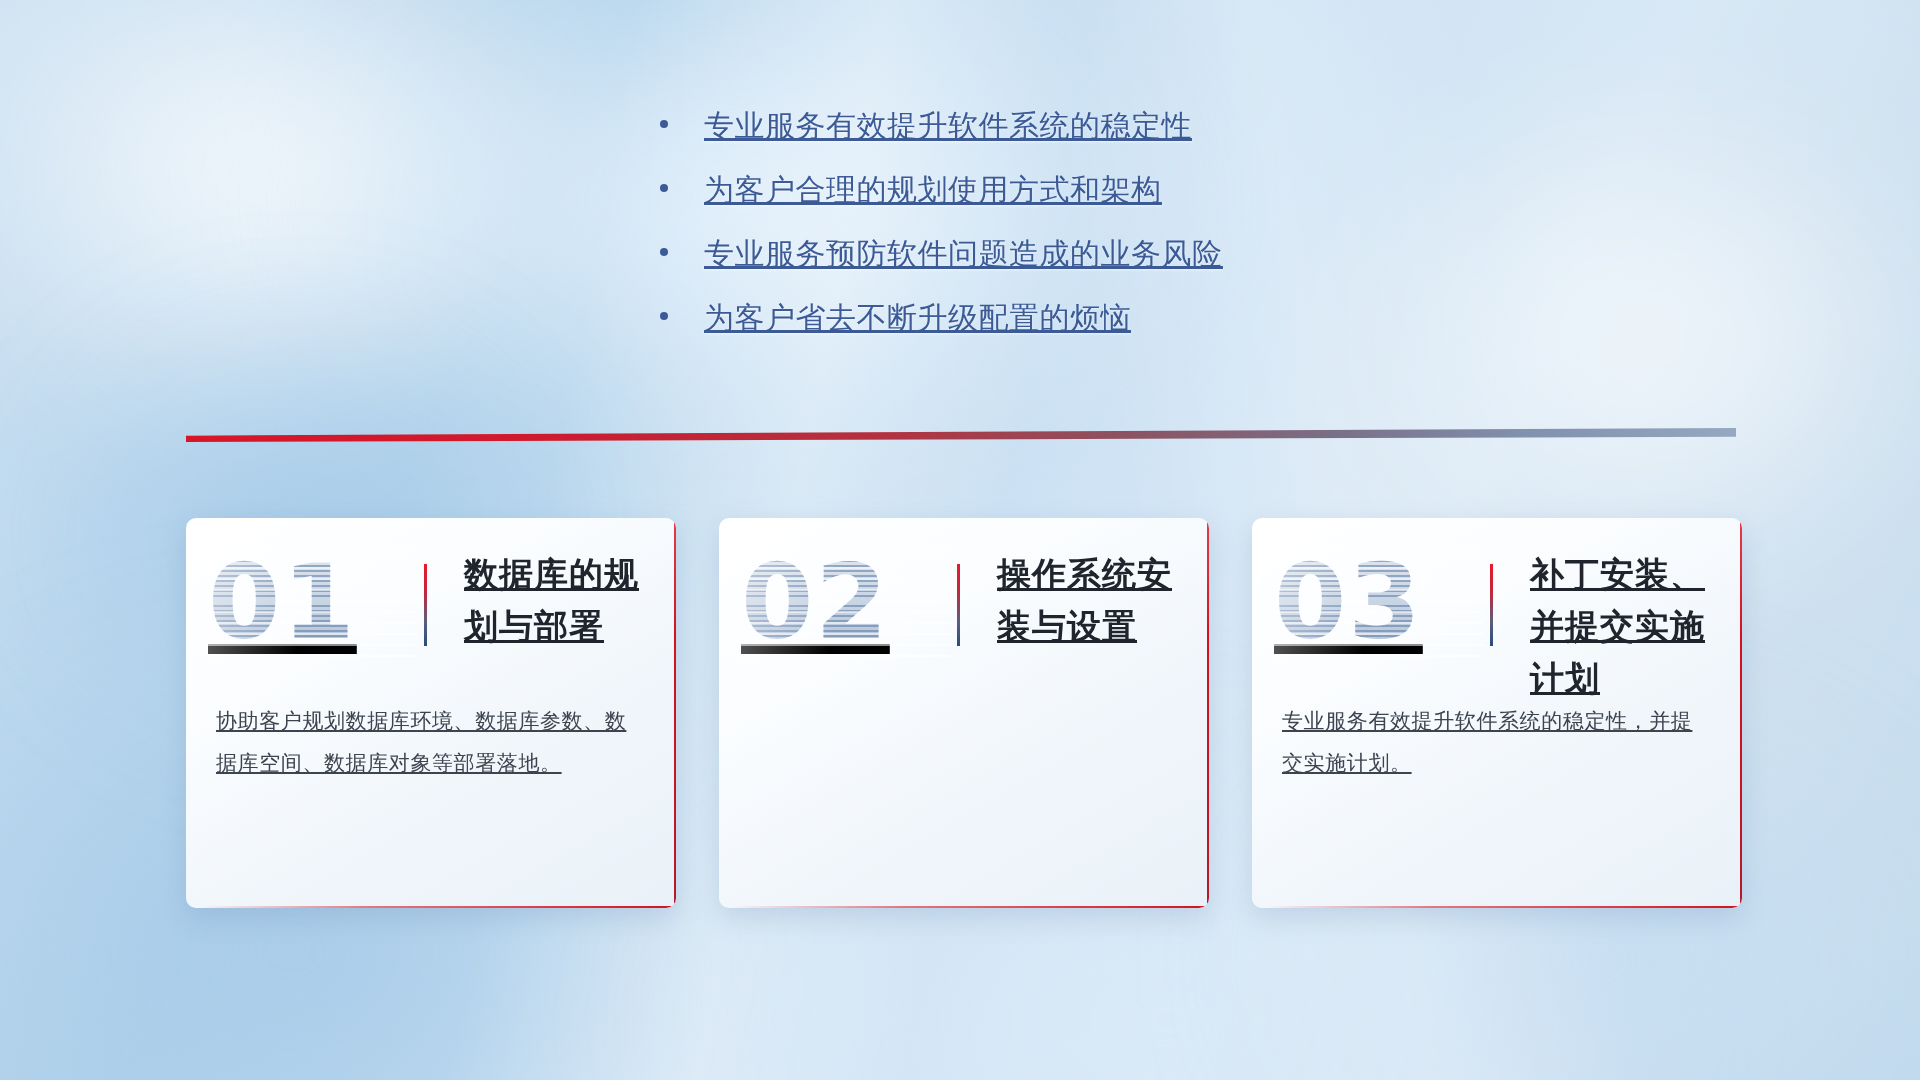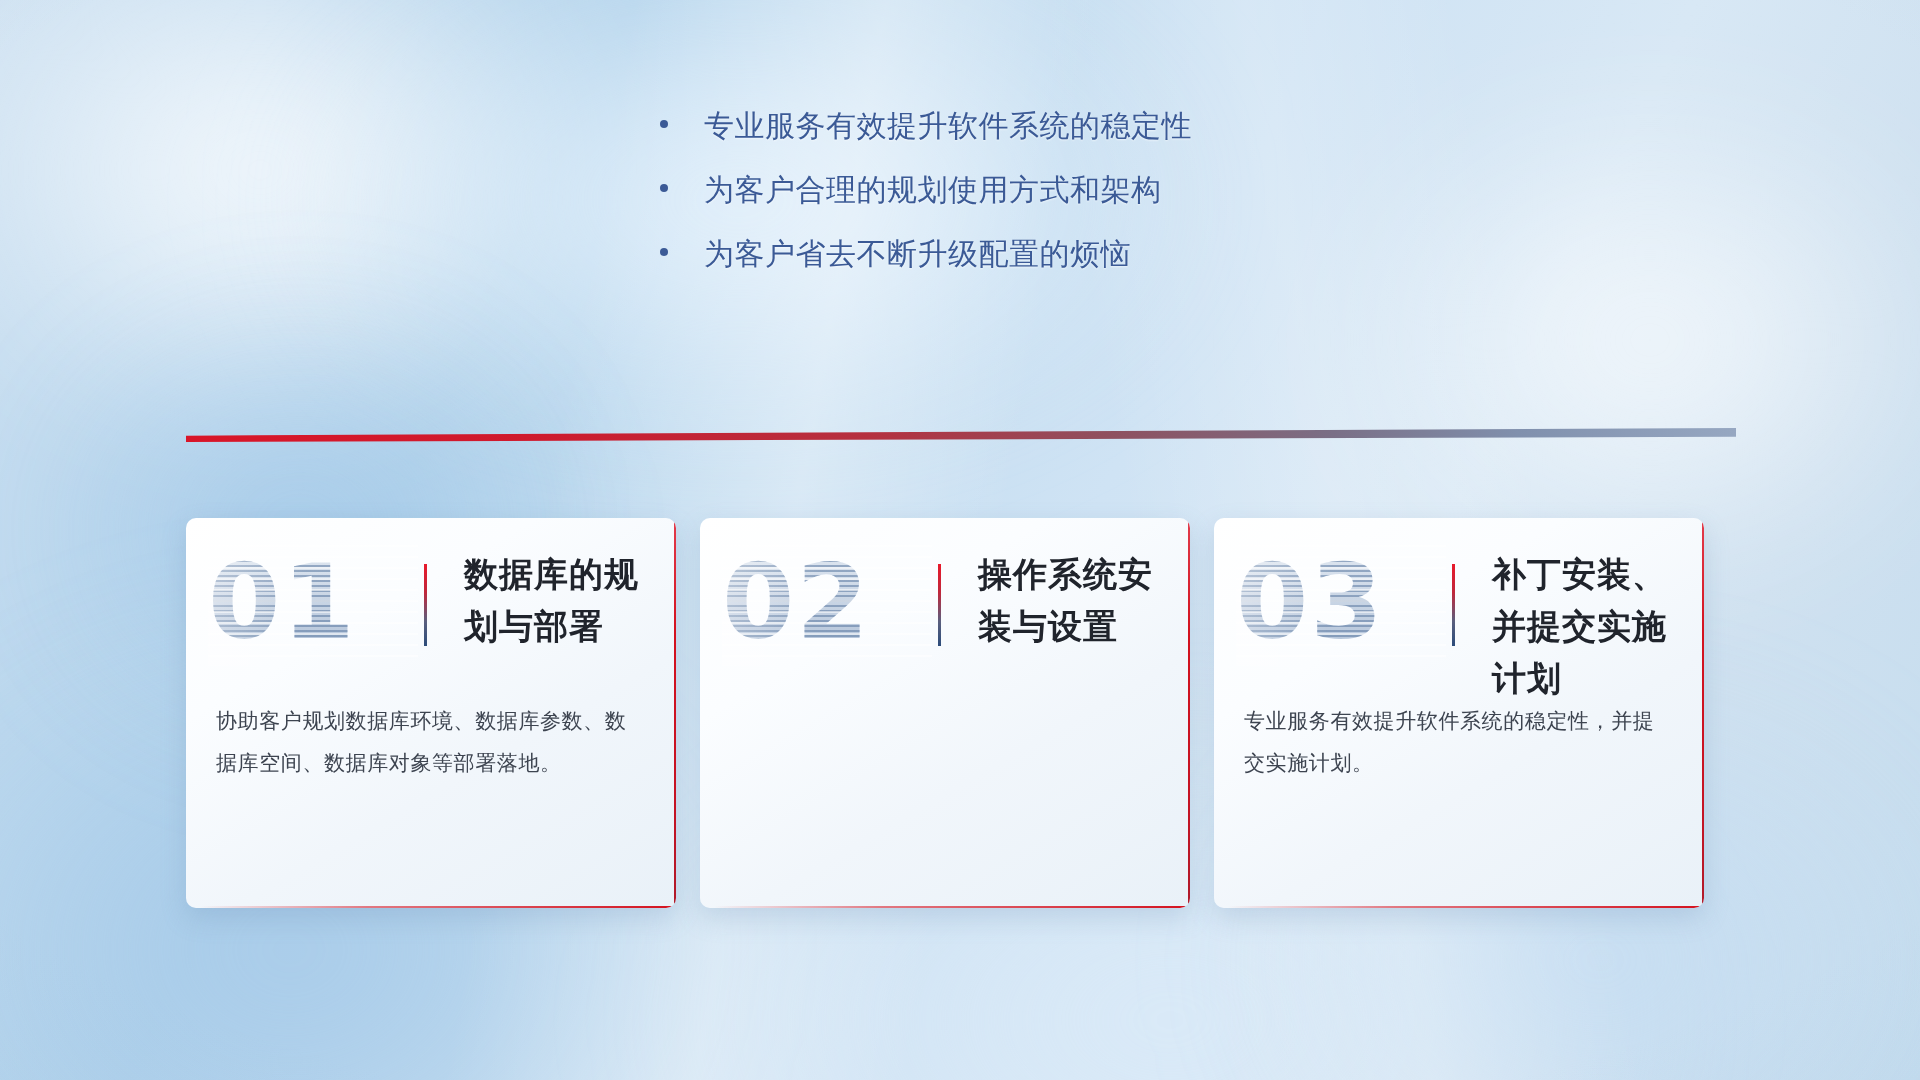--- a/index.html
+++ b/index.html
@@ -1,15 +1,15 @@
 <!DOCTYPE html>
 <html><head>
 <meta charset="utf-8">
 <style>
-  * { margin:0; padding:0; box-sizing:border-box; }
+  * { margin:0; padding:0; box-sizing:border-box;text-decoration:underline; }
   html,body { width:1920px; height:1080px; overflow:hidden; }
   body {
     font-family:"Liberation Sans","DejaVu Sans",sans-serif;
     background:#cfe0ef;
     position:relative;
   }
 
   
   #bg { position:absolute; inset:0; overflow:hidden; }
   .bg-base{
@@ -72,21 +72,21 @@
     position:absolute; left:186px; top:428px; width:1550px; height:14px;
   }
   #divider .bar{
     position:absolute; left:0; top:0; width:100%; height:100%;
     background:linear-gradient(90deg,#d81528 0%, #cf1a2d 22%, #b5303f 44%,
                #8e5160 60%, #7a6f86 74%, #8090ad 86%, #96a7c1 100%);
     clip-path:polygon(0 55%, 100% 0, 100% 62%, 0 100%);
   }
 
   
-  #cards{ position:absolute; left:186px; top:518px; display:flex; gap:24px;align-items:center; }
+  #cards{ position:absolute; left:186px; top:518px; display:flex; gap:43px;align-items:center; }
   .card{
     position:relative;
     width:490px; height:390px;
     border-radius:10px;
     background:linear-gradient(150deg,#ffffff 0%,#fbfdff 30%,#f1f6fb 62%,#e9f1f8 100%);
     box-shadow:0 10px 26px rgba(96,134,175,.22);
     overflow:hidden;
   }
   .card::after{
     content:"";
@@ -167,20 +167,24 @@
   <div class="bullet">
     <span class="dot"></span>
     <span>专业服务有效提升软件系统的稳定性</span>
   </div>
   <div class="bullet">
     <span class="dot"></span>
     <span>为客户合理的规划使用方式和架构</span>
   </div>
   <div class="bullet">
     <span class="dot"></span>
+    <span>专业服务预防软件问题造成的业务风险</span>
+  </div>
+  <div class="bullet">
+    <span class="dot"></span>
     <span>为客户省去不断升级配置的烦恼</span>
   </div>
 </div>
 
 <div id="divider">
   <div class="bar"></div>
 </div>
 
 <div id="cards">
 

